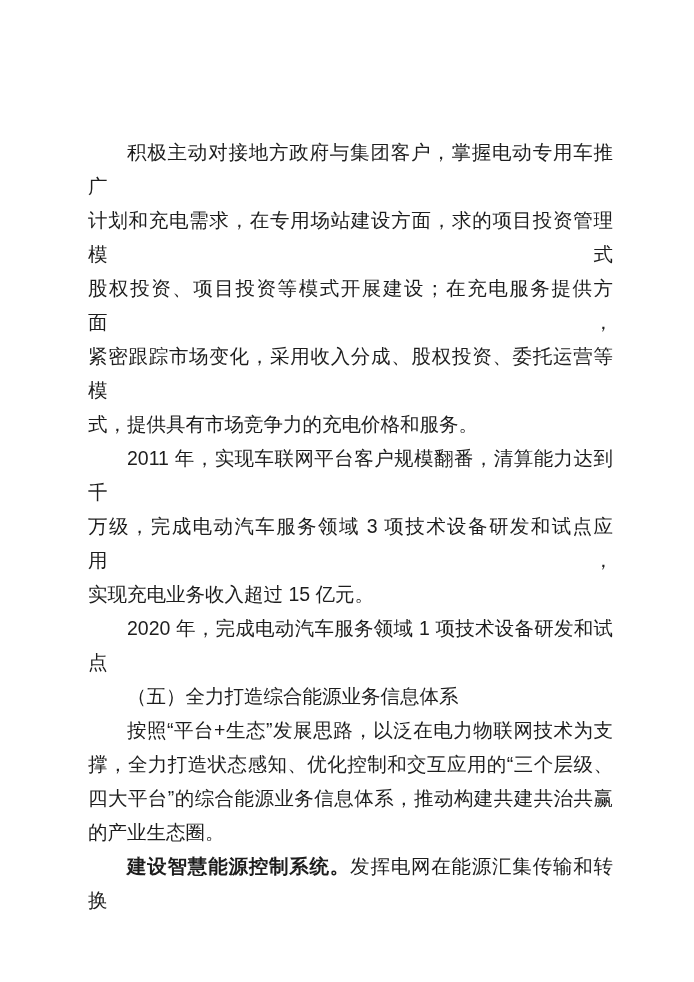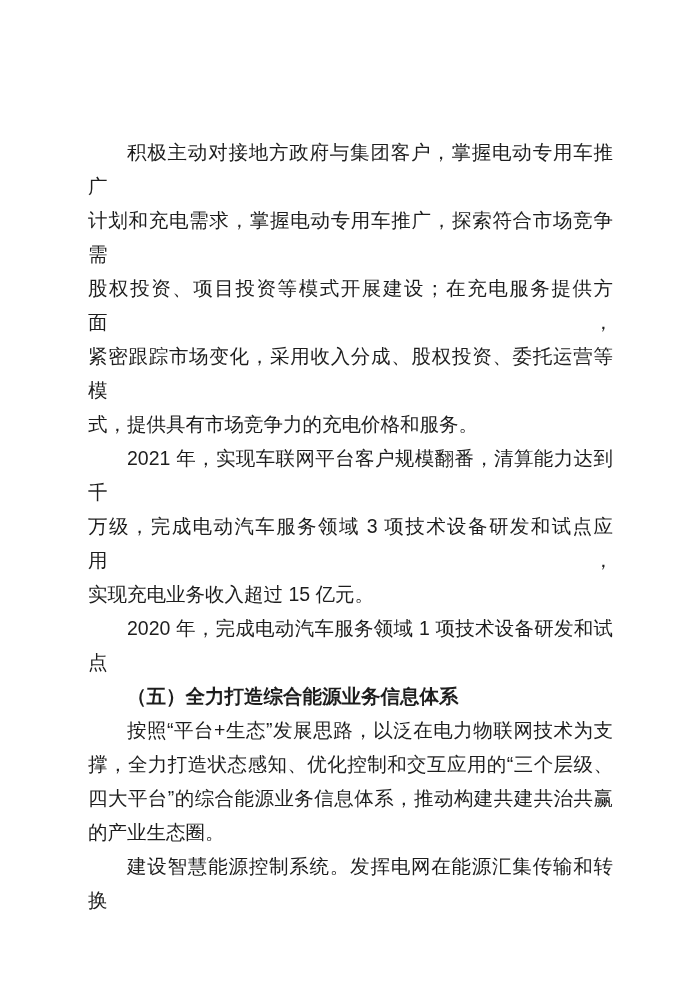--- a/index.html
+++ b/index.html
@@ -27,39 +27,39 @@
   }
   .para { margin: 0; padding: 0; }
   .line {
     width: 100%;
     text-align: justify;
     white-space: normal;
   }
   .fill { text-align-last: justify; }
   .end  { text-align-last: left; }
   .indent { text-indent: 2em; }
-  .heading { font-weight: bold; }
-  b.lead { font-weight: normal; }
+  .heading { font-weight: normal; }
+  b.lead { font-weight: bold; }
 </style>
 </head>
 <body>
 
 <div class="page">
   <div class="text-block">
 
     <div class="para">
       <div class="line fill indent">积极主动对接地方政府与集团客户，掌握电动专用车推广</div>
-      <div class="line fill">计划和充电需求，掌握电动专用车推广，探索符合市场竞争需</div>
+      <div class="line fill">计划和充电需求，在专用场站建设方面，求的项目投资管理模式</div>
       <div class="line fill">股权投资、项目投资等模式开展建设；在充电服务提供方面，</div>
       <div class="line fill">紧密跟踪市场变化，采用收入分成、股权投资、委托运营等模</div>
       <div class="line end">式，提供具有市场竞争力的充电价格和服务。</div>
     </div>
 
     <div class="para">
-      <div class="line fill indent">2021 年，实现车联网平台客户规模翻番，清算能力达到千</div>
+      <div class="line fill indent">2011 年，实现车联网平台客户规模翻番，清算能力达到千</div>
       <div class="line fill">万级，完成电动汽车服务领域 3 项技术设备研发和试点应用，</div>
       <div class="line end">实现充电业务收入超过 15 亿元。</div>
     </div>
 
     <div class="para">
       <div class="line fill indent">2020 年，完成电动汽车服务领域 1 项技术设备研发和试点</div>
     </div>
 
     <div class="para">
       <div class="line end indent heading">（五）全力打造综合能源业务信息体系</div>

